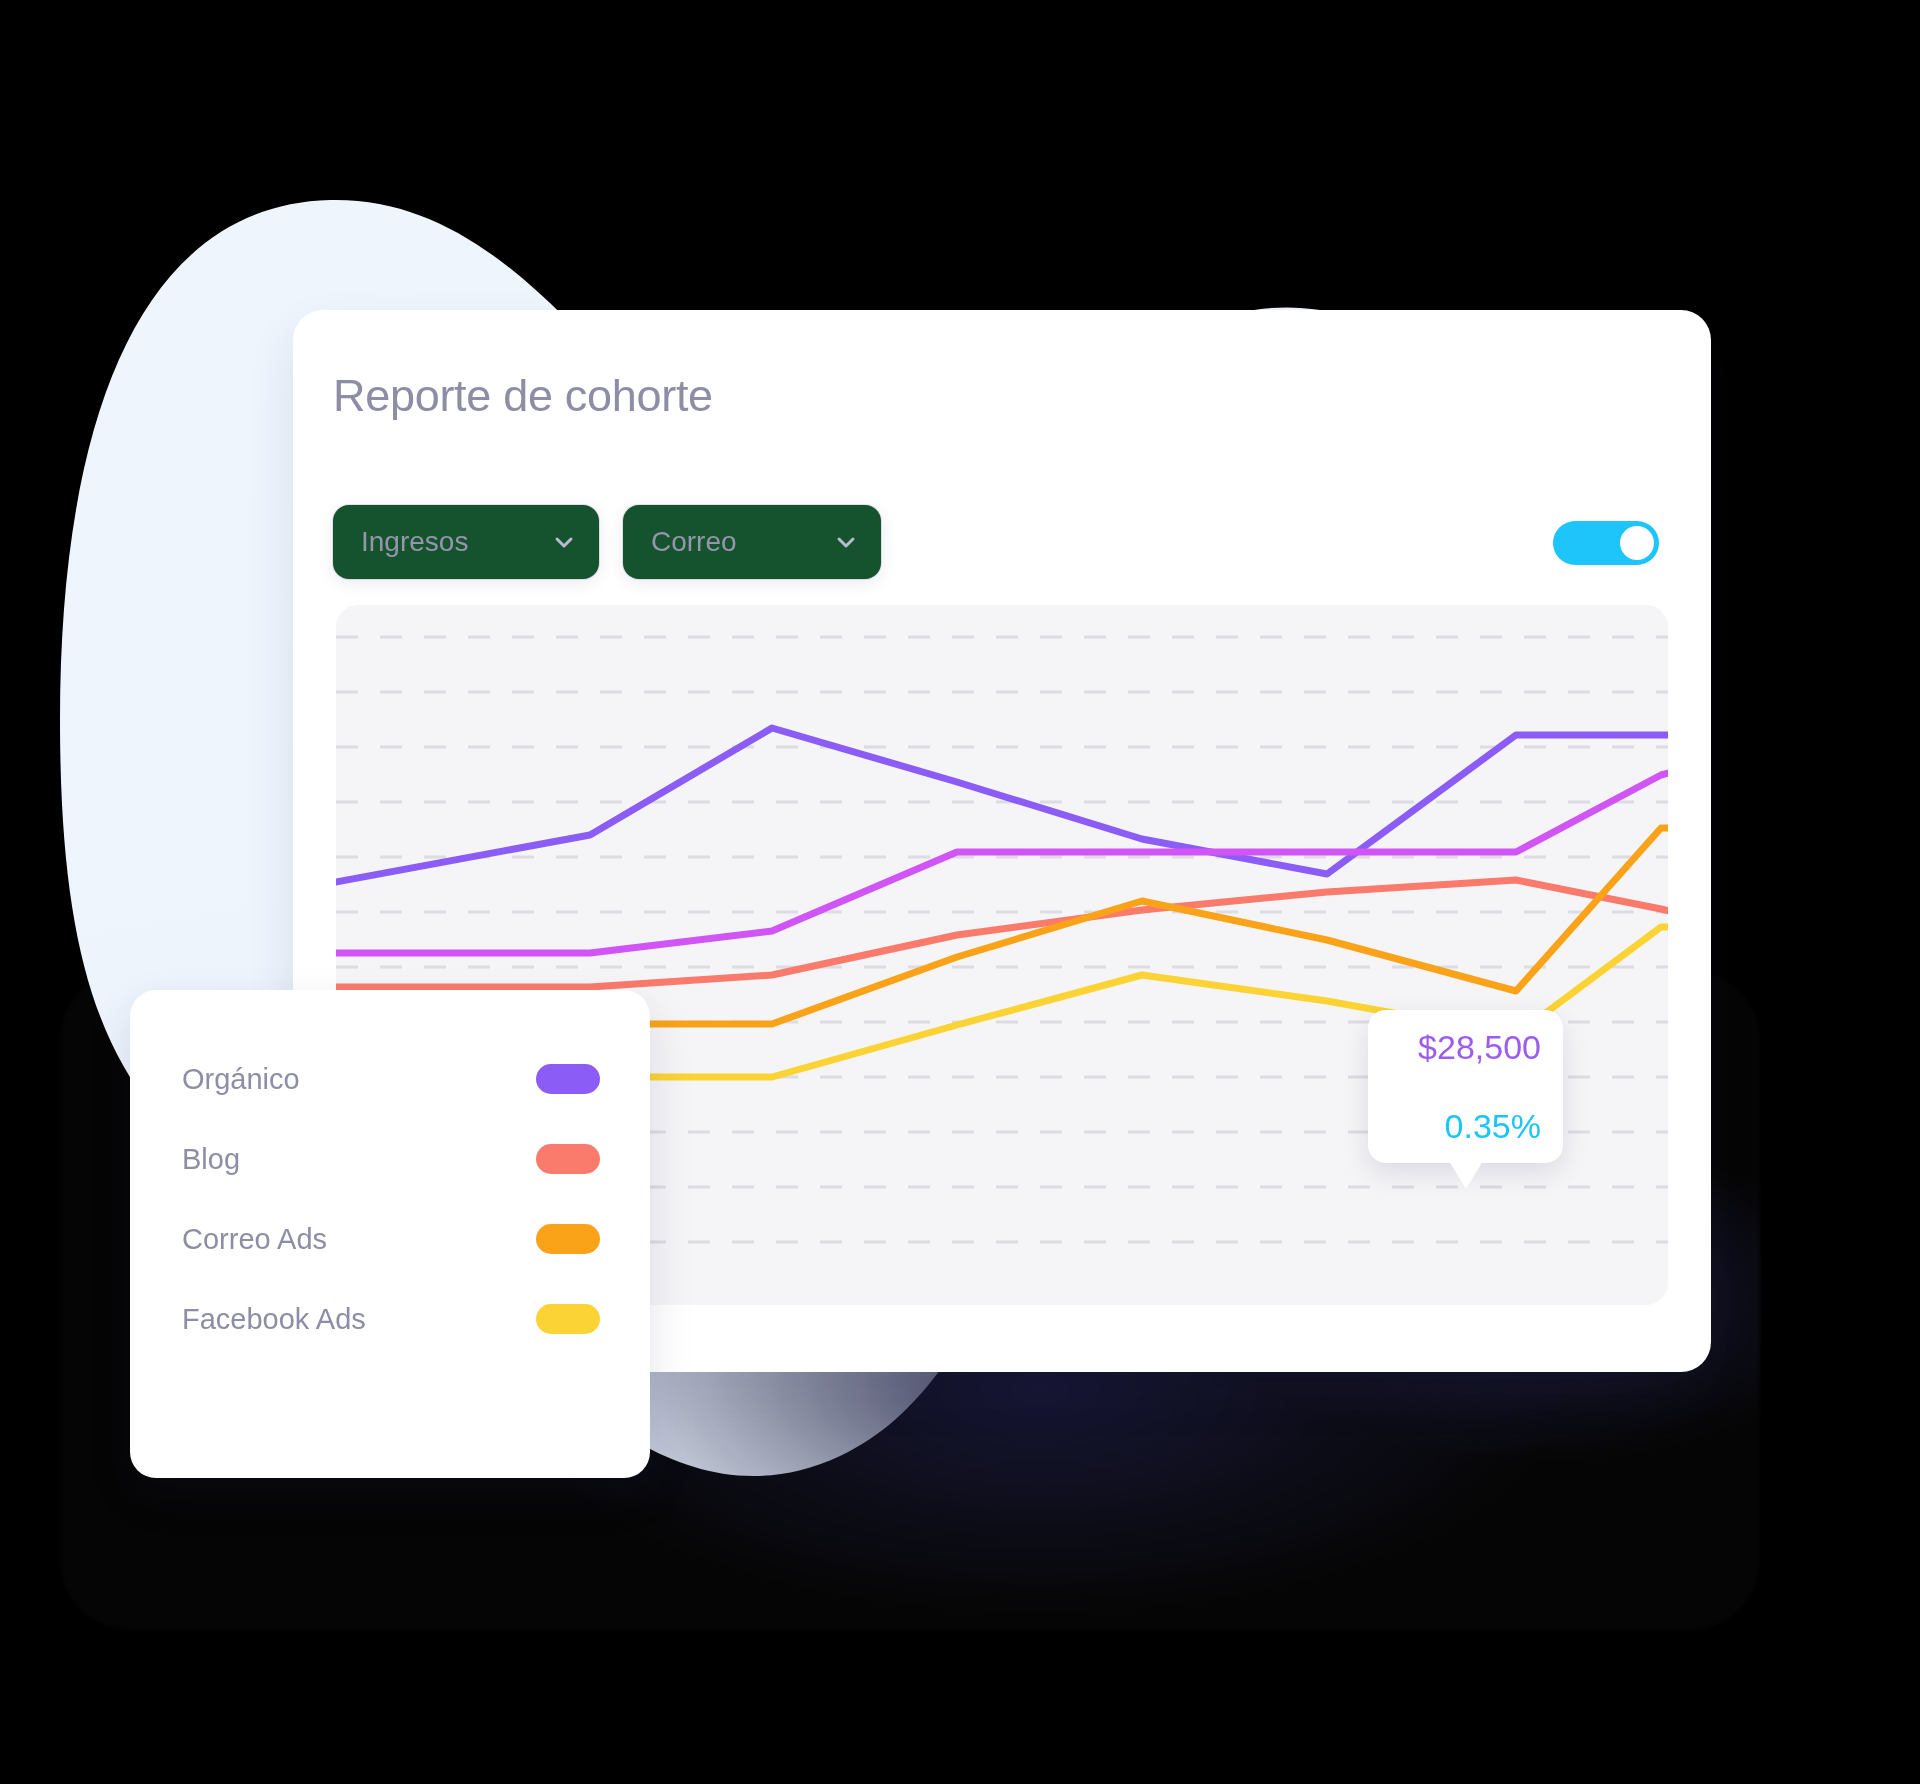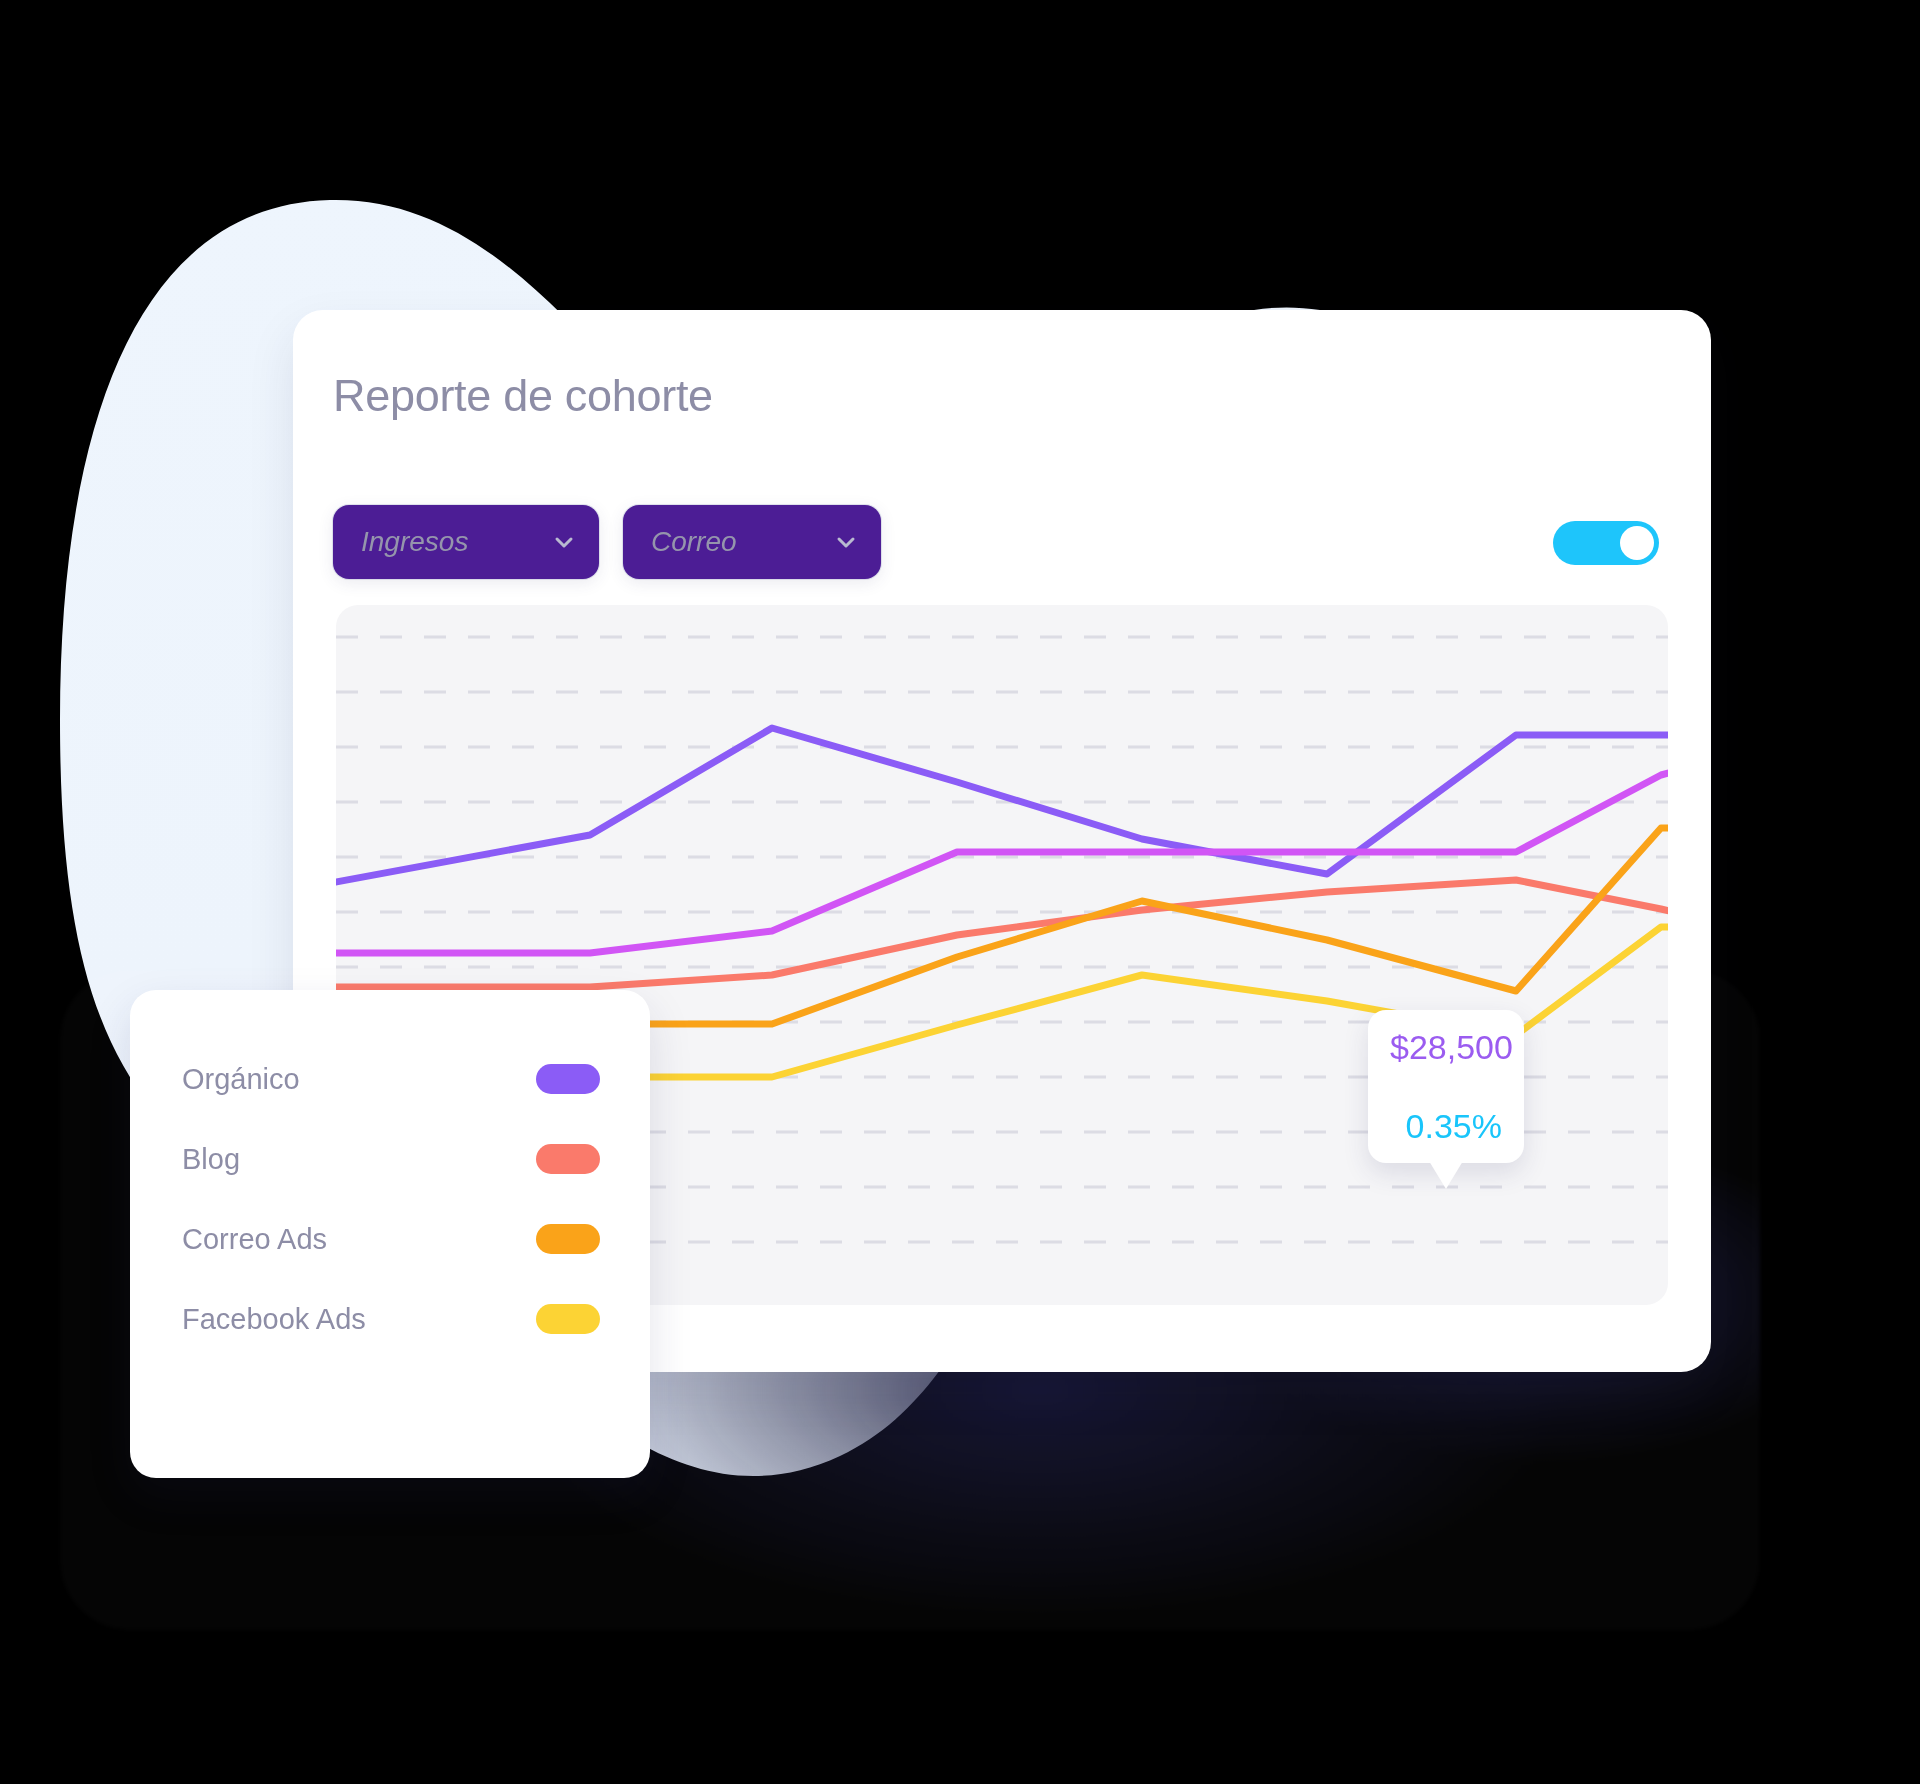--- a/index.html
+++ b/index.html
@@ -81,28 +81,27 @@
     position: absolute;
     left: 40px;
     top: 195px;
     right: 40px;
     height: 74px;
   }
   .select {
     position: absolute;
     top: 0;
     height: 74px;
-    background: #4c1d95;
+    background: #14532d;
     border-radius: 16px;
     box-shadow: 0 4px 16px rgba(60,60,110,0.10), 0 0 0 1px rgba(225,227,238,0.9);
     display: flex;
     align-items: center;
     padding: 0 22px 0 28px;
     cursor: pointer;
-    font-style: italic;
   }
   .select-1 { left: 0px;   width: 266px; }
   .select-2 { left: 290px; width: 258px; }
   .select-label {
     flex: 1;
     font-size: 28px;
     color: #9595ac;
     white-space: nowrap;
   }
   .chevron {
@@ -144,21 +143,21 @@
     border-radius: 22px;
     overflow: hidden;
   }
   .chart-svg { position: absolute; inset: 0; display: block; }
 
   
   .tooltip {
     position: absolute;
     left: 1075px;
     top: 700px;
-    width: 156px;
+    width: 195px;
     padding: 18px 22px 16px 22px;
     background: #ffffff;
     border-radius: 18px;
     box-shadow: 0 10px 26px rgba(50,50,100,0.13);
     text-align: right;
   }
   .tooltip:after {
     content: "";
     position: absolute;
     left: 50%;

